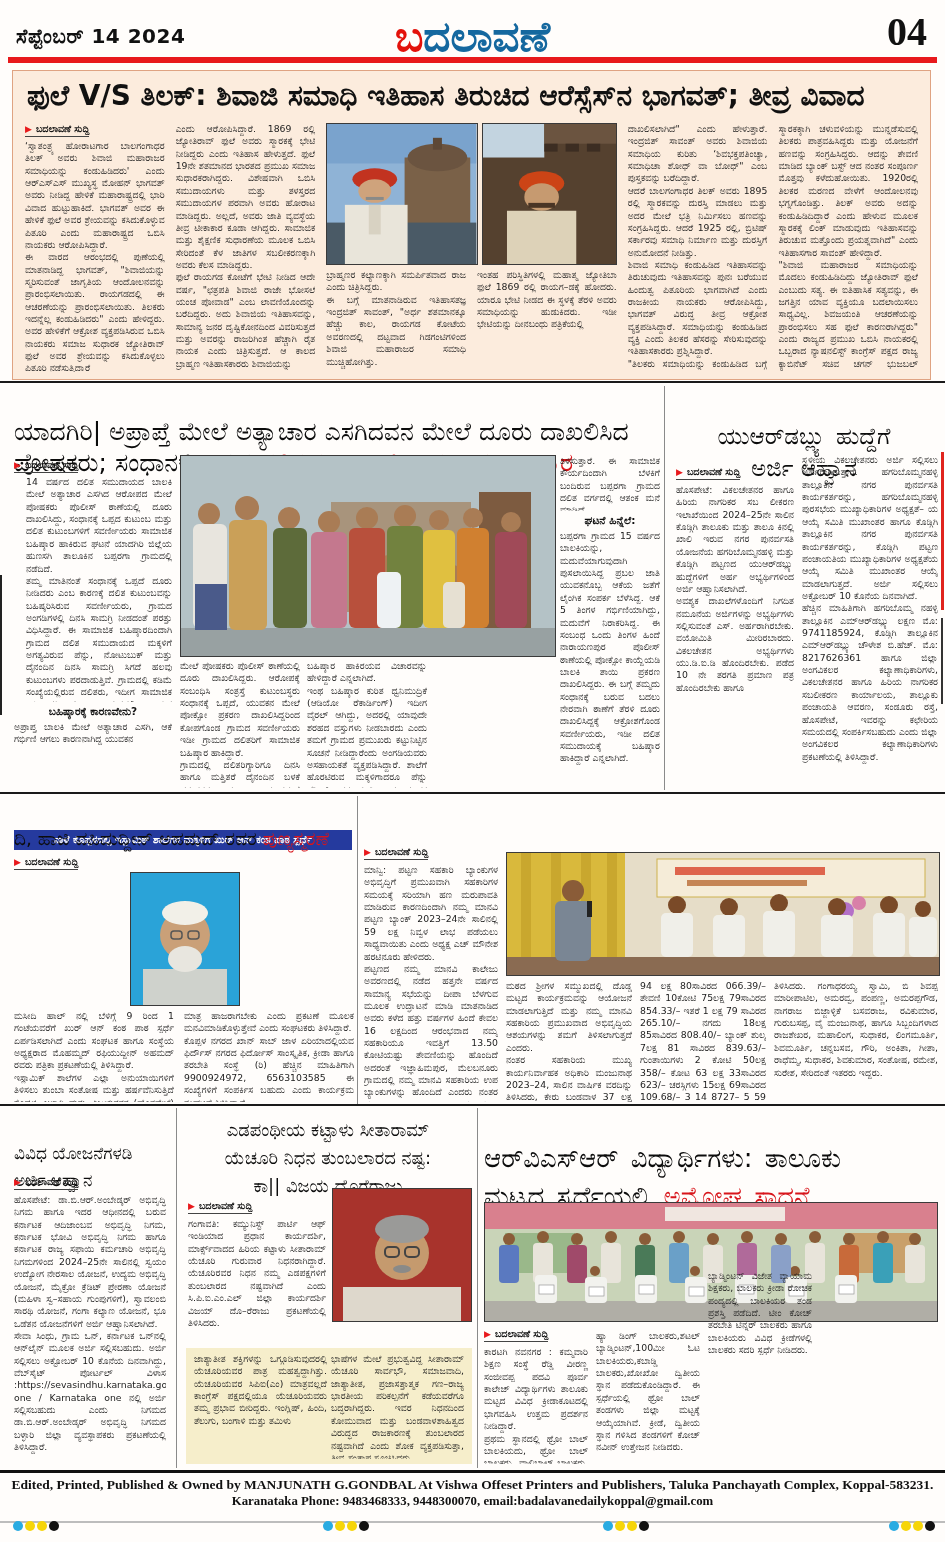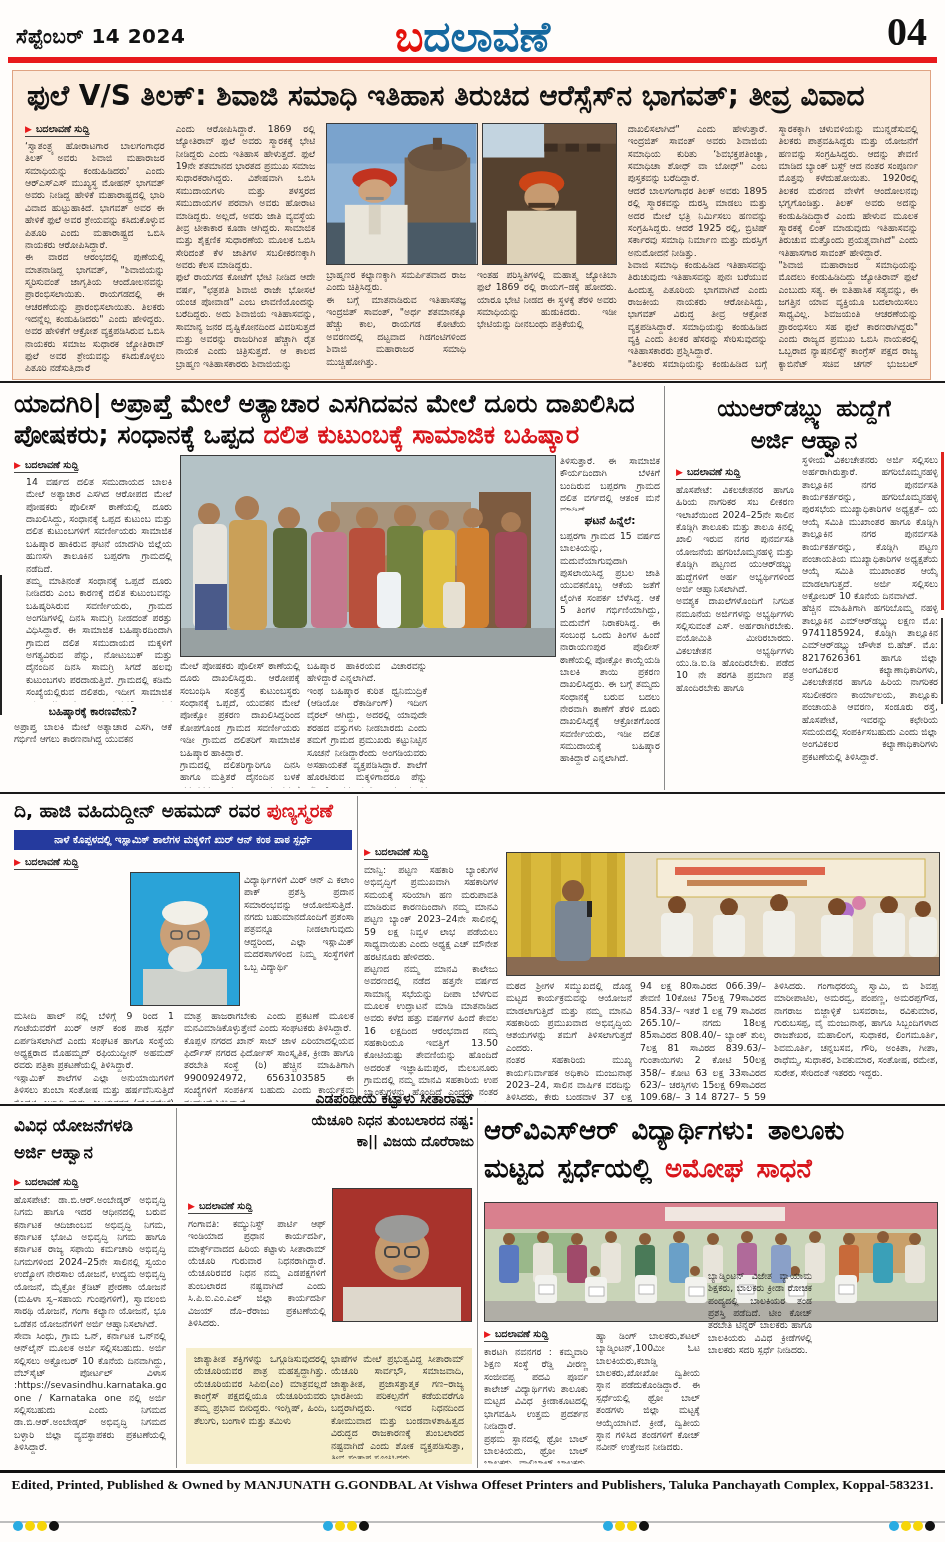--- a/index.html
+++ b/index.html
@@ -12,21 +12,21 @@
   .masthead .m1{color:#e3120b;}
   .masthead .m2{color:#15689f;}
   .pageno{right:18px;top:8px;font-size:40px;font-weight:bold;font-family:"Liberation Serif",serif;}
   .red-rule{left:8px;right:8px;top:57px;height:6px;background:#e8191c;}
   
   .col{font-size:9.3px;line-height:1.33;text-align:justify;white-space:pre-line;overflow:hidden;color:#1c1c1c;}
   .byline{display:flex;align-items:center;gap:4px;font-weight:bold;font-size:9.5px;
           border-bottom:1px solid #444;width:max-content;padding-bottom:1px;}
   .byline .tri{color:#e8191c;font-size:9px;line-height:1;}
   .subhead{font-weight:bold;text-align:center;font-size:10.5px;margin:3px 0;}
-  .hl{font-weight:bold;color:#0c0c0c;}
+  .hl{font-weight:normal;color:#0c0c0c;margin-top:28px;}
   .red{color:#d8151b;}
   .photo{border:1px solid #3a3a3a;background:#ccc;overflow:hidden;}
   .photo svg{display:block;width:100%;height:100%;}
   .vdiv{width:1px;background:#8a8a8a;}
   .hdiv{left:0;right:0;height:2px;background:#1a1a1a;}
   
   .a1box{left:12px;top:70px;width:917px;height:308px;background:#fcecdd;border:1px solid #dfa382;}
   .a1head{position:absolute;left:14px;right:10px;top:8px;font-size:28px;font-weight:bold;white-space:nowrap;}
   .a1body{position:absolute;left:12px;right:12px;top:52px;bottom:8px;display:flex;gap:11px;}
   .a1c{flex:1;}
@@ -197,21 +197,20 @@
     <svg viewBox="0 0 108 132" preserveAspectRatio="none">
       <rect width="108" height="132" fill="#2aa3d8"></rect>
       <rect x="12" y="96" width="84" height="36" fill="#cfd2cc"></rect>
       <circle cx="54" cy="62" r="25" fill="#caa078"></circle>
       <ellipse cx="54" cy="40" rx="23" ry="12" fill="#f2f0e8"></ellipse>
       <ellipse cx="54" cy="86" rx="17" ry="13" fill="#e8e6df"></ellipse>
       <rect x="40" y="58" width="11" height="8" rx="3" fill="none" stroke="#555" stroke-width="1.5"></rect>
       <rect x="57" y="58" width="11" height="8" rx="3" fill="none" stroke="#555" stroke-width="1.5"></rect>
     </svg>
   </div>
-  <div class="abs col" style="left:244px;top:874px;width:110px;height:130px;">ವಿದ್ಯಾರ್ಥಿಗಳಿಗೆ ಮಿರ್ ಆನ್ ಎ ಕಲಾಂ ಪಾಕ್ ಪ್ರಶಸ್ತಿ ಪ್ರದಾನ ಸಮಾರಂಭವನ್ನು ಆಯೋಜಿಸುತ್ತಿದೆ. ನಗದು ಬಹುಮಾನದೊಂದಿಗೆ ಪ್ರಶಂಸಾ ಪತ್ರವನ್ನೂ ನೀಡಲಾಗುವುದು ಆದ್ದರಿಂದ, ಎಲ್ಲಾ ಇಸ್ಲಾಮಿಕ್ ಮದರಸಾಗಳಿಂದ ನಿಮ್ಮ ಸಂಸ್ಥೆಗಳಿಗೆ ಒಬ್ಬ ವಿದ್ಯಾರ್ಥಿ</div>
   <div class="abs col" style="left:14px;top:1010px;width:160px;height:92px;">ಮಸೀದಿ ಹಾಲ್ ನಲ್ಲಿ ಬೆಳಿಗ್ಗೆ 9 ರಿಂದ 1 ಗಂಟೆಯವರೆಗೆ ಖುರ್ ಆನ್ ಕಂಠ ಪಾಠ ಸ್ಪರ್ಧೆ ಏರ್ಪಡಿಸಲಾಗಿದೆ ಎಂದು ಸಂಘಟಕ ಹಾಗೂ ಸಂಸ್ಥೆಯ ಅಧ್ಯಕ್ಷರಾದ ಮೊಹಮ್ಮದ್ ರಫಿಯುದ್ದೀನ್ ಅಹಮದ್ ರವರು ಪತ್ರಿಕಾ ಪ್ರಕಟಣೆಯಲ್ಲಿ ತಿಳಿಸಿದ್ದಾರೆ.
 ಇಸ್ಲಾಮಿಕ್ ಶಾಲೆಗಳ ಎಲ್ಲಾ ಅನುಯಾಯಿಗಳಿಗೆ ತಿಳಿಸಲು ತುಂಬಾ ಸಂತೋಷ ಮತ್ತು ಹರ್ಷವೆನಿಸುತ್ತಿದೆ ಕೊಪ್ಪಳ, ಬಳ್ಳಾರಿ ಮತ್ತು ವಿಜಯನಗರ (ಹೊಸಪೇಟೆ) ಜಿಲ್ಲೆಗಳ ಆರೀಜಕ್</div>
   <div class="abs col" style="left:184px;top:1010px;width:170px;height:92px;">ಮಾತ್ರ ಹಾಜರಾಗಬೇಕು ಎಂದು ಪ್ರಕಟಣೆ ಮೂಲಕ ಮನವಿಮಾಡಿಕೊಳ್ಳುತ್ತೇವೆ ಎಂದು ಸಂಘಟಕರು ತಿಳಿಸಿದ್ದಾರೆ.
 ಕೊಪ್ಪಳ ನಗರದ ಖಾನ್ ಸಾಬ್ ಜಾಳ ಏರಿಯಾದಲ್ಲಿಯವ ಫಿರ್ದೌಸ್ ನಗರದ ಫಿರ್ದೋಸ್ ಸಾಂಸ್ಕೃತಿಕ, ಕ್ರೀಡಾ ಹಾಗೂ ತರಬೇತಿ ಸಂಸ್ಥೆ (ರಿ) ಹೆಚ್ಚಿನ ಮಾಹಿತಿಗಾಗಿ 9900924972, 6563103585 ಈ ಸಂಖ್ಯೆಗಳಿಗೆ ಸಂಪರ್ಕಿಸ ಬಹುದು ಎಂದು ಕಾರ್ಯಕ್ರಮ ಸಂಘಟನೆ ತಿಳಿಸಿದ್ದಾರೆ</div>
 
   <div class="abs vdiv" style="left:357px;top:796px;height:308px;"></div>
 
   <div class="abs byline" style="left:364px;top:846px;">
     <span class="tri">▶</span>
     <span>ಬದಲಾವಣೆ ಸುದ್ದಿ</span>
@@ -266,21 +265,21 @@
   </div>
   <div class="abs byline" style="left:14px;top:1176px;">
     <span class="tri">▶</span>
     <span>ಬದಲಾವಣೆ ಸುದ್ದಿ</span>
   </div>
   <div class="abs col" style="left:14px;top:1194px;width:152px;height:272px;">ಹೊಸಪೇಟೆ: ಡಾ.ಬಿ.ಆರ್.ಅಂಬೇಡ್ಕರ್ ಅಭಿವೃದ್ಧಿ ನಿಗಮ ಹಾಗೂ ಇದರ ಆಧೀನದಲ್ಲಿ ಬರುವ ಕರ್ನಾಟಕ ಆದಿಜಾಂಬವ ಅಭಿವೃದ್ಧಿ ನಿಗಮ, ಕರ್ನಾಟಕ ಭೋವಿ ಅಭಿವೃದ್ಧಿ ನಿಗಮ ಹಾಗೂ ಕರ್ನಾಟಕ ರಾಜ್ಯ ಸಫಾಯಿ ಕರ್ಮಚಾರಿ ಅಭಿವೃದ್ಧಿ ನಿಗಮಗಳಿಂದ 2024–25ನೇ ಸಾಲಿನಲ್ಲಿ ಸ್ವಯಂ ಉದ್ಯೋಗ ನೇರಸಾಲ ಯೋಜನೆ, ಉದ್ಯಮ ಅಭಿವೃದ್ಧಿ ಯೋಜನೆ, ಮೈಕ್ರೋ ಕ್ರೆಡಿಟ್ ಪ್ರೇರಣಾ ಯೋಜನೆ (ಮಹಿಳಾ ಸ್ವ–ಸಹಾಯ ಗುಂಪುಗಳಿಗೆ), ಸ್ವಾವಲಂಬಿ ಸಾರಥಿ ಯೋಜನೆ, ಗಂಗಾ ಕಲ್ಯಾಣ ಯೋಜನೆ, ಭೂ ಒಡೆತನ ಯೋಜನೆಗಳಿಗೆ ಅರ್ಜಿ ಆಹ್ವಾನಿಸಲಾಗಿದೆ.
 ಸೇವಾ ಸಿಂಧು, ಗ್ರಾಮ ಒನ್, ಕರ್ನಾಟಕ ಒನ್‌ನಲ್ಲಿ ಆನ್‌ಲೈನ್ ಮೂಲಕ ಅರ್ಜಿ ಸಲ್ಲಿಸಬಹುದು. ಅರ್ಜಿ ಸಲ್ಲಿಸಲು ಅಕ್ಟೋಬರ್ 10 ಕೊನೆಯ ದಿನವಾಗಿದ್ದು, ವೆಬ್‌ಸೈಟ್ ಪೋರ್ಟಲ್ ವಿಳಾಸ :https://sevasindhu.karnataka.gov.in/Grama one / Karnataka one ನಲ್ಲಿ ಅರ್ಜಿ ಸಲ್ಲಿಸಬಹುದು ಎಂದು ನಿಗಮದ ಡಾ.ಬಿ.ಆರ್.ಅಂಬೇಡ್ಕರ್ ಅಭಿವೃದ್ಧಿ ನಿಗಮದ ಬಳ್ಳಾರಿ ಜಿಲ್ಲಾ ವ್ಯವಸ್ಥಾಪಕರು ಪ್ರಕಟಣೆಯಲ್ಲಿ ತಿಳಿಸಿದ್ದಾರೆ.</div>
 
   <div class="abs vdiv" style="left:176px;top:1108px;height:360px;"></div>
 
-  <div class="abs hl" style="left:182px;top:1088px;width:292px;text-align:right;font-size:14px;line-height:1.55;">
+  <div class="abs hl" style="left:182px;top:1088px;width:292px;text-align:center;font-size:18px;line-height:1.55;">
     <span>ಎಡಪಂಥೀಯ ಕಟ್ಟಾಳು ಸೀತಾರಾಮ್</span><br>
     <span>ಯೆಚೂರಿ ನಿಧನ ತುಂಬಲಾರದ ನಷ್ಟ:</span><br>
     <span>ಕಾ|| ವಿಜಯ ದೊರೆರಾಜು</span>
   </div>
   <div class="abs byline" style="left:188px;top:1200px;">
     <span class="tri">▶</span>
     <span>ಬದಲಾವಣೆ ಸುದ್ದಿ</span>
   </div>
   <div class="abs photo" style="left:332px;top:1188px;width:138px;height:132px;">
     <svg viewBox="0 0 138 132" preserveAspectRatio="none">
@@ -379,20 +378,21 @@
 ಟೆನಿಕೋಯಿಟ್ ಹುಡುಗರು,ಶಟಲ್</div>
   <div class="abs col" style="left:596px;top:1330px;width:104px;height:134px;">ಹ್ಯಾ ಡಿಂಗ್ ಬಾಲಕರು,ಶಟಲ್ ಬ್ಯಾಡ್ಮಿಂಟನ್,100ಮೀ ಓಟ ಬಾಲಕಿಯರು,ಕಬಾಡ್ಡಿ ಬಾಲಕರು,ಖೋಖೋ ದ್ವಿತೀಯ ಸ್ಥಾನ ಪಡೆದುಕೊಂಡಿದ್ದಾರೆ. ಈ ಸ್ಪರ್ಧೆಯಲ್ಲಿ ಥ್ರೋ ಬಾಲ್ ತಂಡಗಳು ಜಿಲ್ಲಾ ಮಟ್ಟಕ್ಕೆ ಆಯ್ಕೆಯಾಗಿವೆ. ಕ್ರೀಡೆ, ದ್ವಿತೀಯ ಸ್ಥಾನ ಗಳಿಸಿದ ತಂಡಗಳಿಗೆ ಕೋಚ್ ನವೀನ್ ಉತ್ತೇಜನ ನೀಡಿದರು.</div>
   <div class="abs col" style="left:708px;top:1270px;width:104px;height:134px;">ಬ್ಯಾಡ್ಮಿಂಟನ್ ವಿಜೇತ ವ್ಯಾಯಾಮ ಶಿಕ್ಷಕರು, ಬಾಲಕರು ಕ್ರೀಡಾ ರೋಚಕ ಪಂದ್ಯದಲ್ಲಿ ಬಾಲಕಿಯರ ತಂಡ ಪ್ರಶಸ್ತಿ ಪಡೆದಿದೆ. ಟೀಂ ಕೋಚ್ ತರಬೇತಿ ಟಿನ್ನರ್ ಬಾಲಕರು ಹಾಗೂ ಬಾಲಕಿಯರು ವಿವಿಧ ಕ್ರೀಡೆಗಳಲ್ಲಿ ಬಾಲಕರು ಸದರಿ ಸ್ಪರ್ಧೆ ನೀಡಿದರು.</div>
 
   <div class="abs" style="left:941px;top:452px;width:3px;height:158px;background:#e0241e;"></div>
   <div class="abs" style="left:941px;top:618px;width:2px;height:86px;background:#333;"></div>
   <div class="abs" style="left:0;top:575px;width:2px;height:140px;background:#222;"></div>
 
   <div class="abs" style="left:0;right:0;top:1470px;height:3px;background:#111;"></div>
   <div class="abs foot" style="top:1477px;font-size:13.5px;">Edited, Printed, Published &amp; Owned by MANJUNATH G.GONDBAL At Vishwa Offeset Printers and Publishers, Taluka Panchayath  Complex, Koppal-583231.</div>
+  <div class="abs foot" style="top:1494px;font-size:12.8px;">Karanataka Phone: 9483468333, 9448300070,  email:badalavanedailykoppal@gmail.com</div>
   <div class="abs" style="left:0;right:0;top:1521px;height:2px;background:#bdbdbd;"></div>
   <div class="abs" style="left:0;right:0;top:1515px;height:14px;">
     <span style="position:absolute;left:12px;">
       <span class="dot" style="background:#29abe2;"></span><span class="dot" style="background:#f6d50a;"></span><span class="dot" style="background:#f6d50a;"></span><span class="dot" style="background:#111;"></span>
     </span>
     <span style="position:absolute;left:322px;">
       <span class="dot" style="background:#29abe2;"></span><span class="dot" style="background:#f6d50a;"></span><span class="dot" style="background:#f6d50a;"></span><span class="dot" style="background:#111;"></span>
     </span>
     <span style="position:absolute;left:602px;">
       <span class="dot" style="background:#29abe2;"></span><span class="dot" style="background:#f6d50a;"></span><span class="dot" style="background:#f6d50a;"></span><span class="dot" style="background:#111;"></span>

